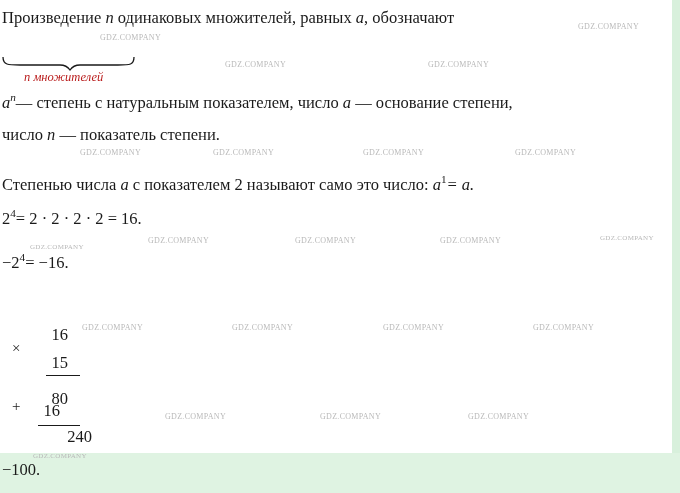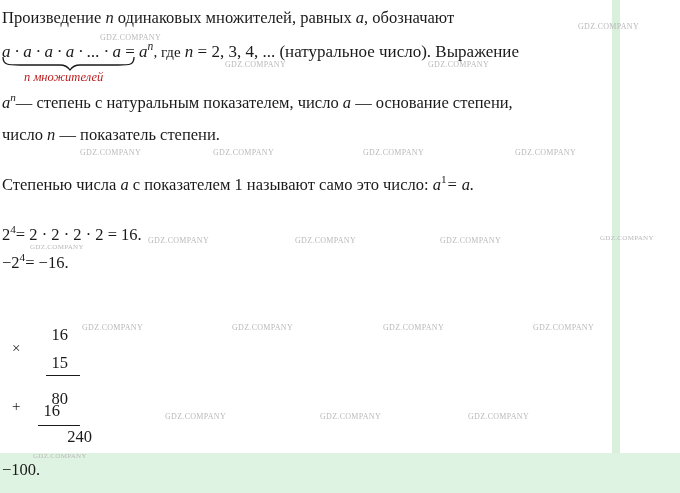--- a/index.html
+++ b/index.html
@@ -10,21 +10,21 @@
     width: 680px;
     height: 493px;
     background: #ffffff;
     font-family: "Liberation Serif", serif;
     color: #1a1a1a;
     overflow: hidden;
     position: relative;
   }
   .page {
     position: relative;
-    width: 620px;
+    width: 680px;
     height: 493px;
   }
   
   .green-band {
     position: absolute;
     left: 0;
     bottom: 0;
     width: 680px;
     height: 40px;
     background: #dff3e2;
@@ -108,27 +108,20 @@
   <div class="green-strip-right"></div>
   <div class="green-band"></div>
 
   <div class="line" style="left:2px; top:8px;">
     <span class="mathu">Произведение</span>
     <span class="mathi">n</span>
     <span class="mathu">одинаковых множителей, равных</span>
     <span class="mathi">a</span><span class="mathu">, обозначают</span>
   </div>
 
-  <div class="line" style="left:2px; top:40px; font-size:17px;">
-    <span class="mathi">a · a · a · a · ... · a</span>
-    <span class="mathu">=</span>
-    <span class="mathi">a</span><sup>n</sup><span class="mathu" style="font-size:15px;">, где</span>
-    <span class="mathi">n</span>
-    <span class="mathu">= 2,  3,  4, ... (натуральное число). Выражение</span>
-  </div>
 
   <svg class="brace-wrap" style="left:0px; top:56px;" width="140" height="16" viewBox="0 0 140 16">
     <path d="M3 1 C3 9, 8 9, 20 9 L60 9 C66 9, 68 11, 70 14 C72 11, 74 9, 80 9 L118 9 C130 9, 134 9, 134 1" fill="none" stroke="#1a1a1a" stroke-width="1.3"></path>
   </svg>
   <div class="under-label" style="left:24px; top:70px;">n множителей</div>
 
   <div class="line" style="left:2px; top:125px;">
     <span class="mathu">число</span>
     <span class="mathi">n</span>
     <span class="mathu">— показатель степени.</span>
@@ -136,25 +129,25 @@
 
   <div class="line" style="left:2px; top:90px;">
     <span class="mathi">a</span><sup>n</sup><span class="mathu">— степень с натуральным показателем, число</span>
     <span class="mathi">a</span>
     <span class="mathu">— основание степени,</span>
   </div>
 
   <div class="line" style="left:2px; top:172px;">
     <span class="mathu">Степенью числа</span>
     <span class="mathi">a</span>
-    <span class="mathu">с показателем 1 называют само это число:</span>
+    <span class="mathu">с показателем 2 называют само это число:</span>
     <span class="mathi">a</span><sup style="font-style:normal;">1</sup><span class="mathi">= a.</span>
   </div>
 
-  <div class="line" style="left:2px; top:206px;margin-top:16px;">
+  <div class="line" style="left:2px; top:206px;">
     <span class="mathu">2</span><sup style="font-style:normal;">4</sup><span class="mathu">= 2 · 2 · 2 · 2 = 16.</span>
   </div>
 
   <div class="line" style="left:2px; top:250px;">
     <span class="mathu">−2</span><sup style="font-style:normal;">4</sup><span class="mathu">= −16.</span>
   </div>
 
 
   <div class="mult" style="left:0; top:0; width:120px; height:130px;">
     <span class="op" style="left:12px; top:340px;">×</span>

